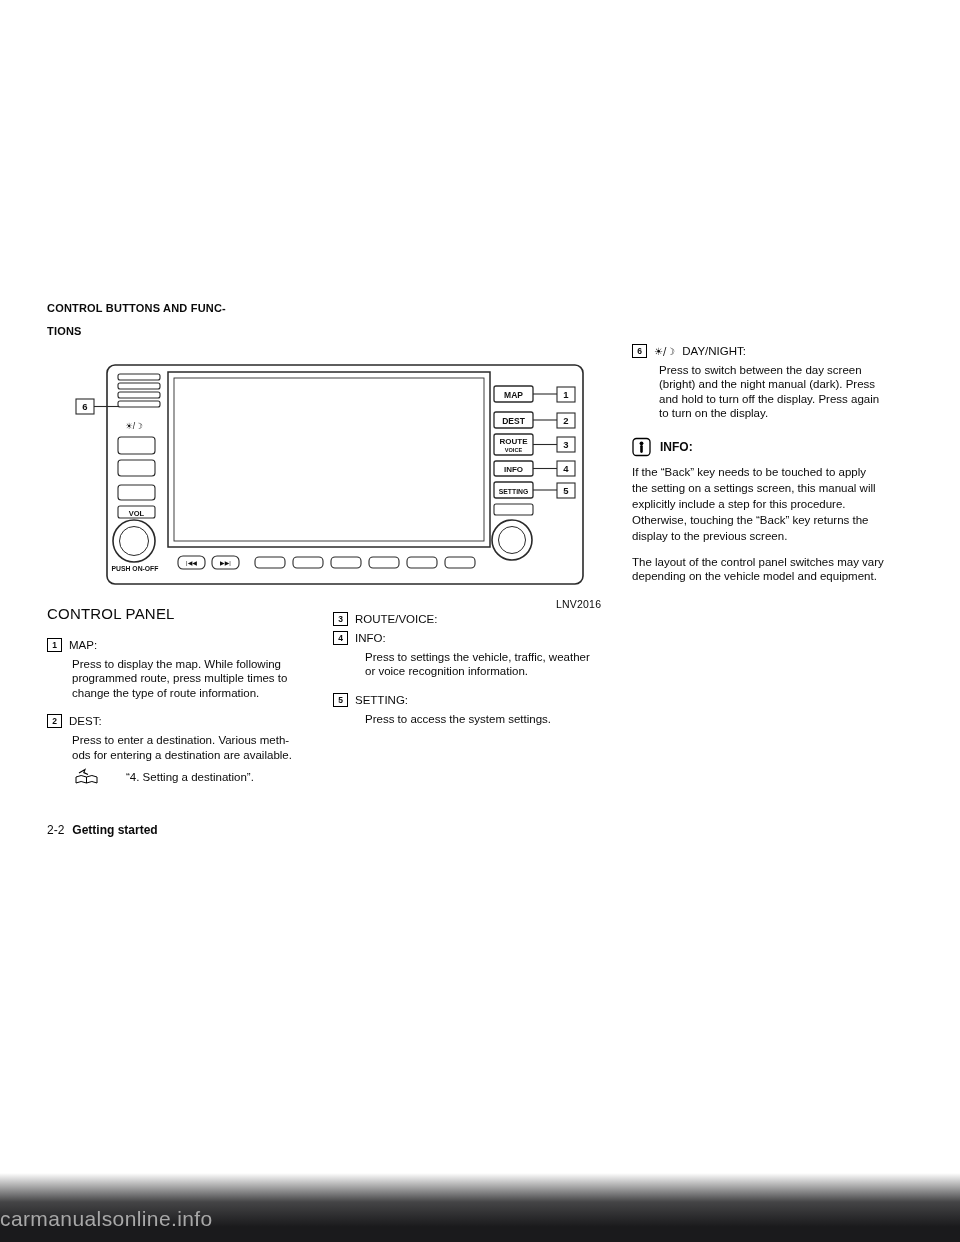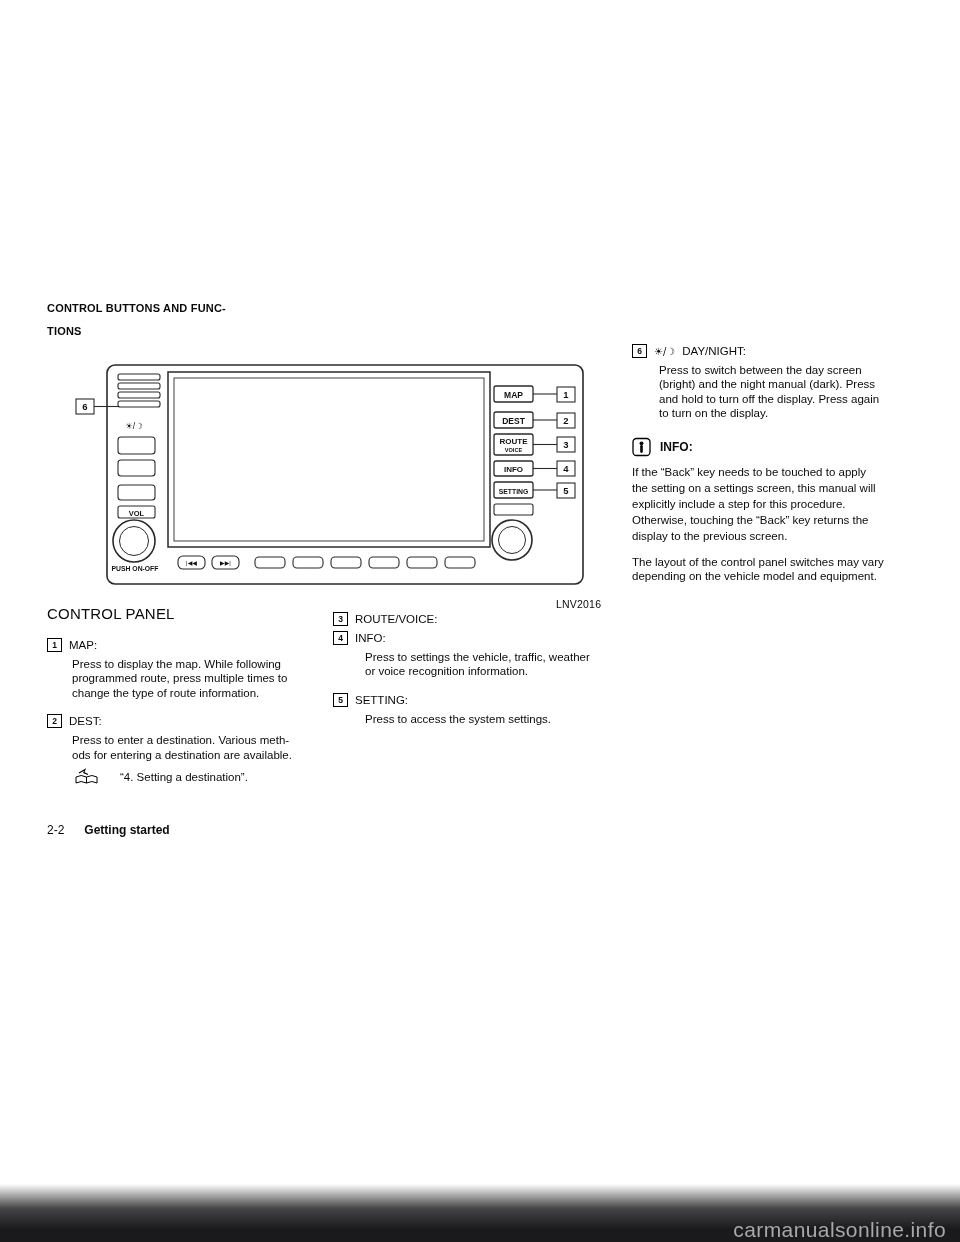--- a/index.html
+++ b/index.html
@@ -19,33 +19,33 @@
   #col-mid{left:333px;top:612px;width:280px;}
   #col-right{left:632px;top:344px;width:278px;}
 
   .item-head{display:flex;align-items:center;gap:7px;font-size:11.5px;margin-bottom:5px;}
   .numbox{display:inline-flex;flex:none;align-items:center;justify-content:center;
     width:13px;height:12px;border:1px solid #000;font-size:8.5px;font-weight:700;background:#fff;}
   .item-body{margin-left:25px;margin-bottom:14px;font-size:11.5px;line-height:14.4px;white-space:pre-line;}
   #col-mid .item-body{margin-left:32px;}
   #col-right .item-body{margin-left:27px;}
 
-  .ref-row{display:flex;align-items:center;margin-left:26px;margin-top:-2px;gap:20px;font-size:11.5px;}
+  .ref-row{display:flex;align-items:center;margin-left:26px;margin-top:-2px;gap:26px;font-size:11.5px;}
   .dn-icon{font-family:"DejaVu Sans",sans-serif;font-size:10px;}
 
   .info-head{display:flex;align-items:center;gap:9px;margin-top:16px;font-size:12px;font-weight:700;}
   .note-body{margin-top:7px;font-size:11.5px;line-height:16px;white-space:pre-line;}
   .para{margin-top:11px;font-size:11.5px;line-height:14.4px;white-space:pre-line;}
 
-  #footer{left:47px;top:823px;font-size:12px;display:flex;gap:20px;align-items:baseline;}
+  #footer{left:47px;top:823px;font-size:12px;display:flex;gap:8px;align-items:baseline;}
   #footer .chapter{font-weight:700;text-align:center;}
 
   #watermark-bar{position:absolute;left:0;right:0;bottom:0;height:58px;
     background:linear-gradient(to bottom, rgba(28,28,30,0) 0%, rgba(28,28,30,0.82) 42%, #1a1a1c 78%);
-    display:flex;align-items:flex-end;justify-content:flex-end;padding:0 14px 0 0;}
+    display:flex;align-items:flex-end;padding:0 14px 11px 0;}
   #watermark-bar .wm{color:#a8a8a8;font-size:21px;letter-spacing:0.4px;}
 
   svg text{font-family:"Liberation Sans",sans-serif;}
 </style>
 </head>
 <body>
 
 <div class="abs" id="heading">CONTROL BUTTONS AND FUNC-
 TIONS</div>
 

